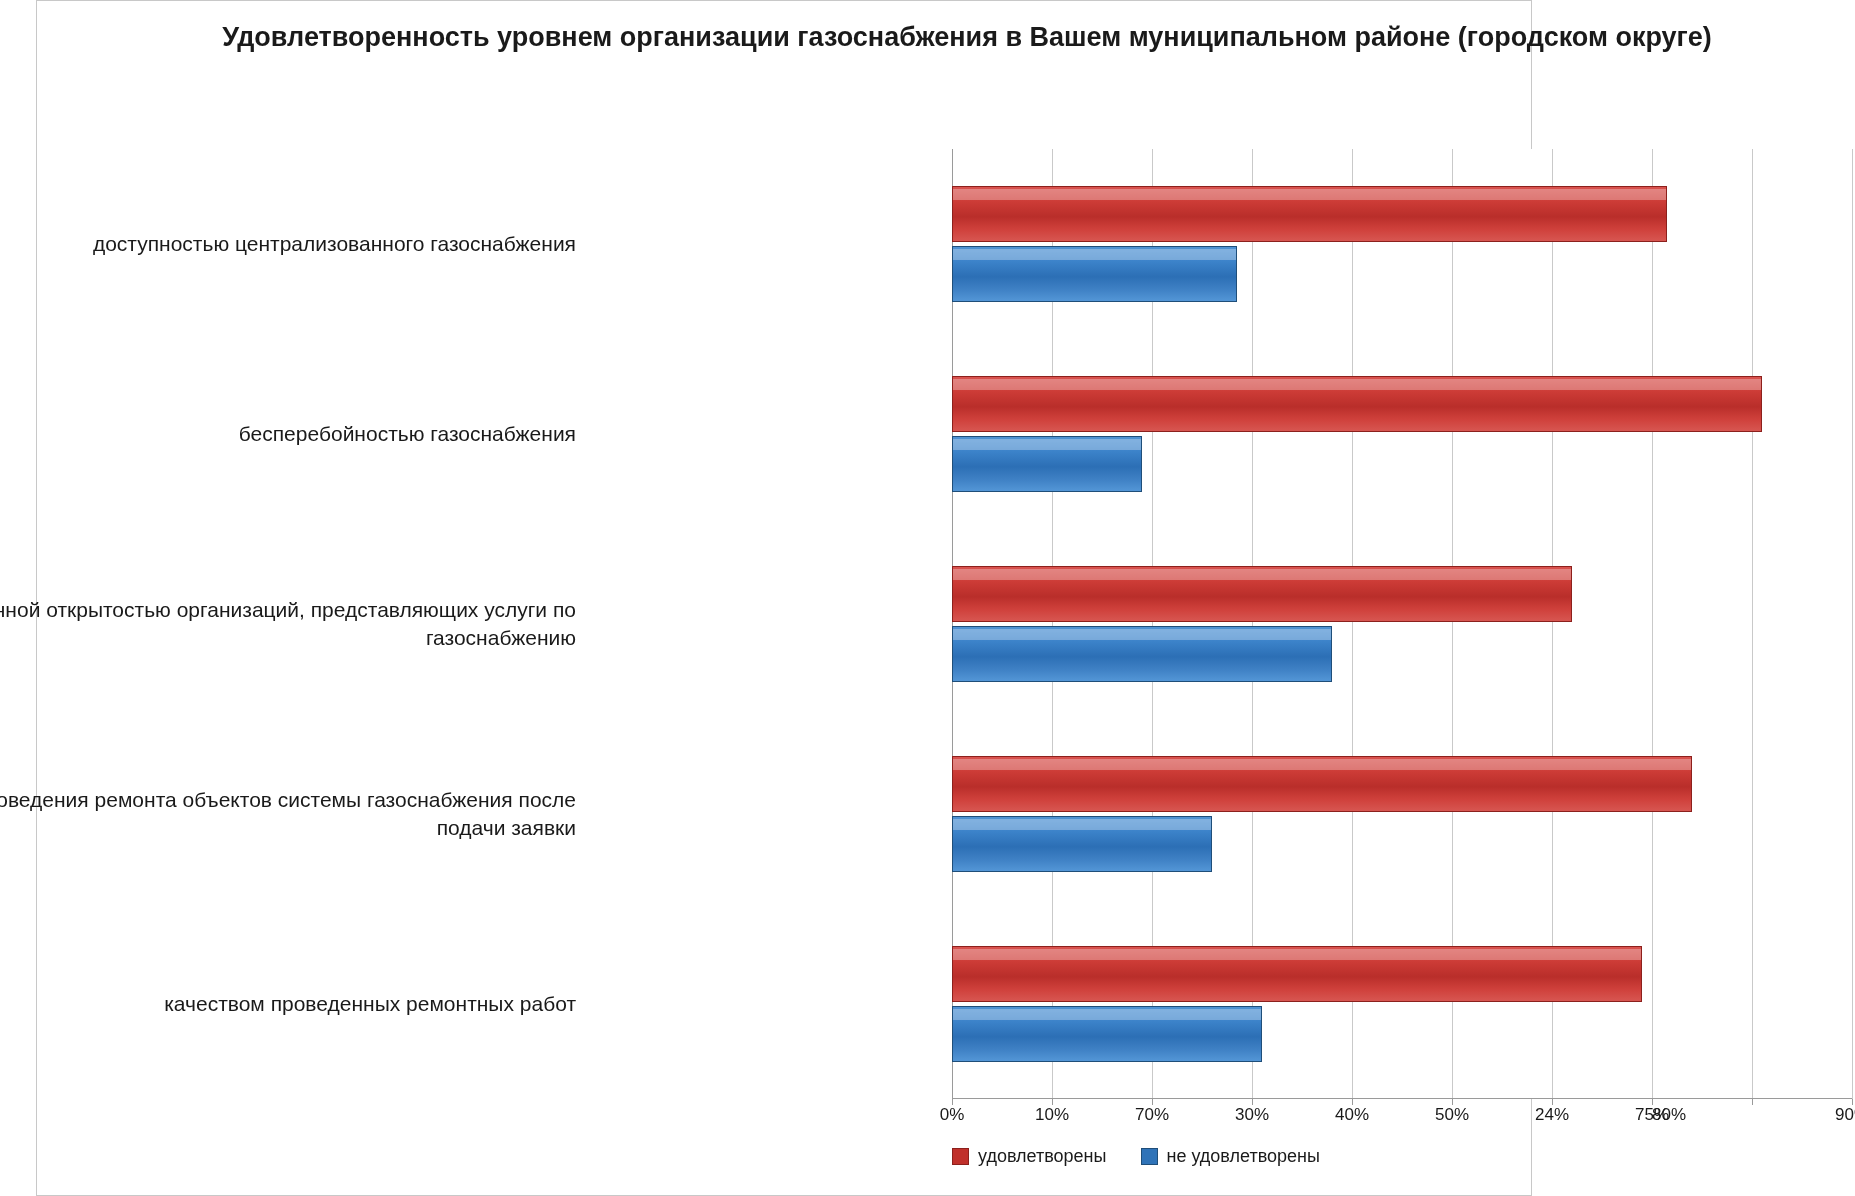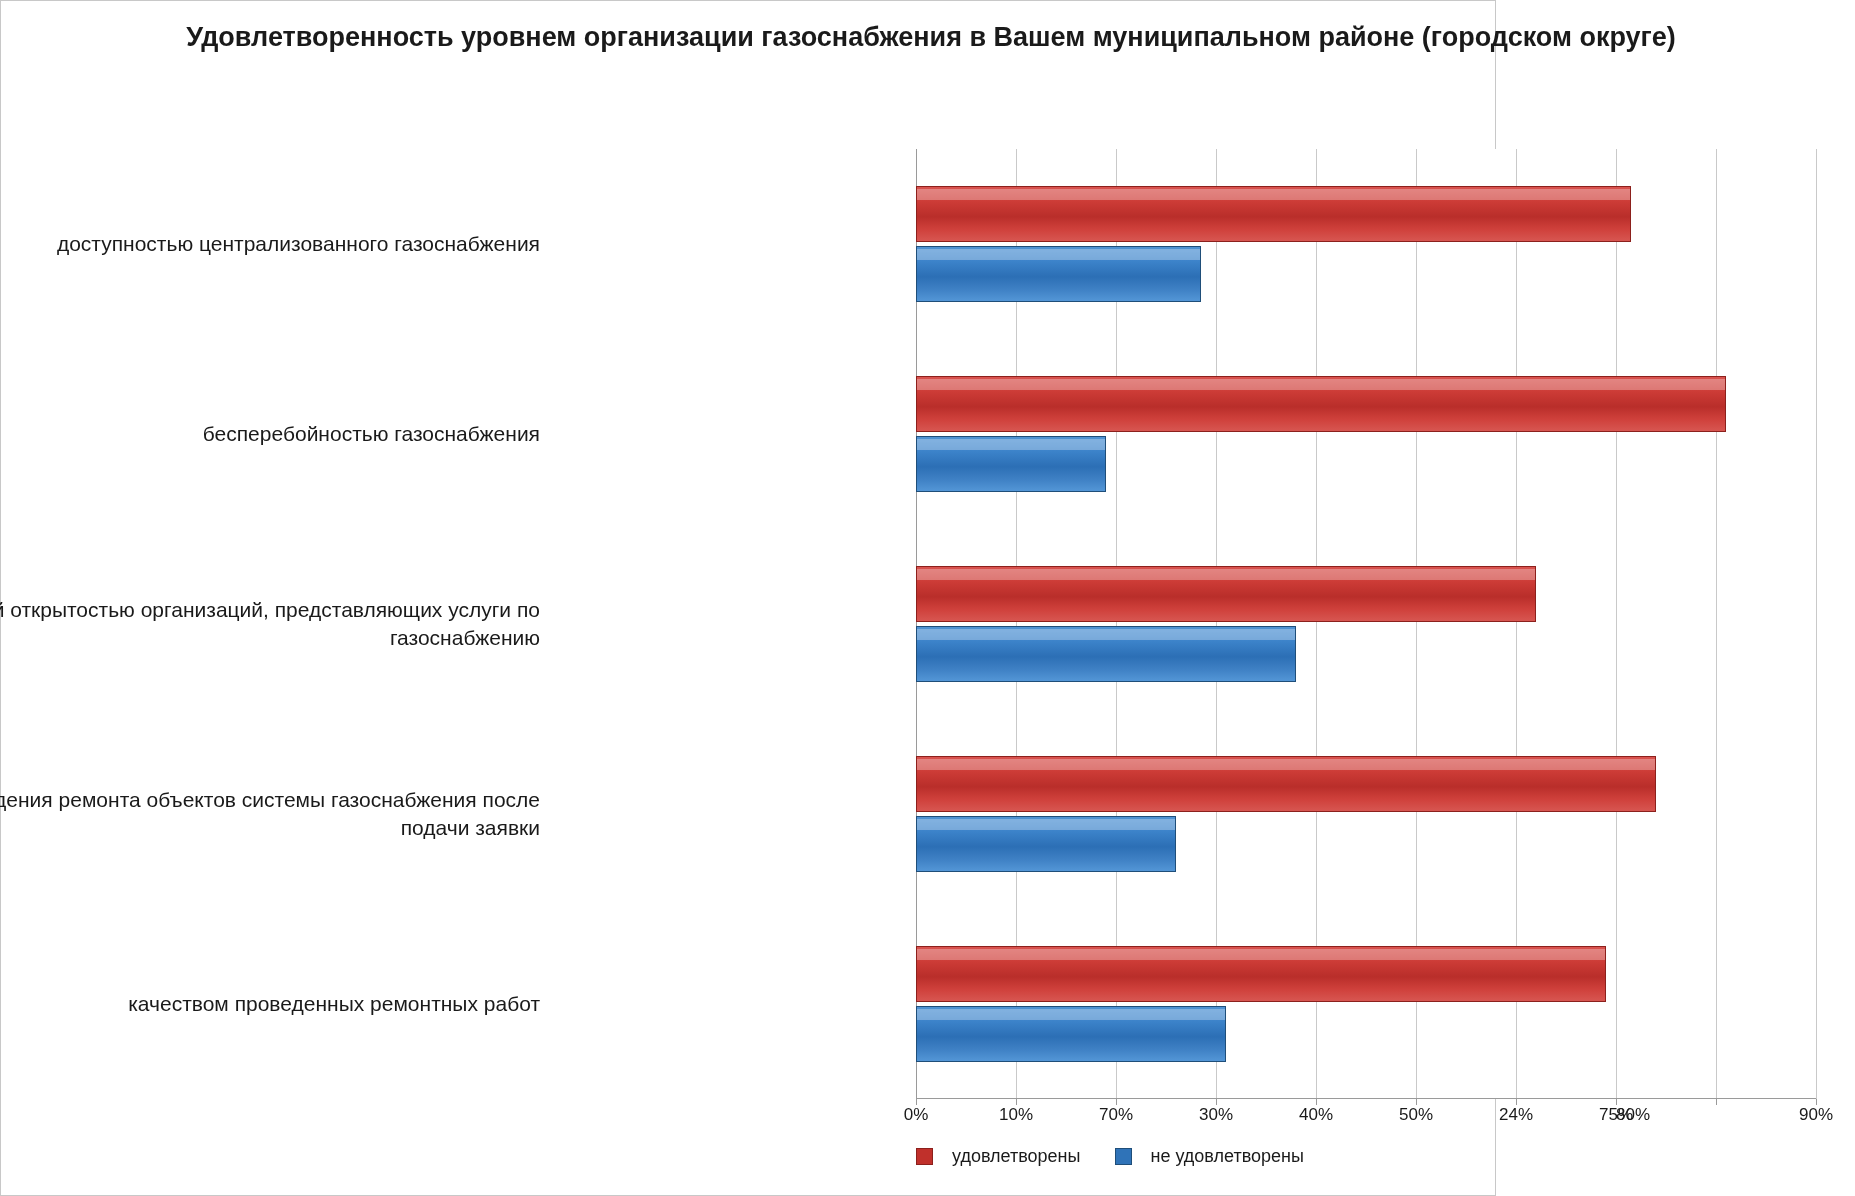--- a/index.html
+++ b/index.html
@@ -14,20 +14,21 @@
     color: #000000;
     overflow: hidden;
   }
   .chart-frame {
     position: relative;
     box-sizing: border-box;
     width: 1496px;
     height: 1196px;
     border: 1px solid #c8c8c8;
     background: #ffffff;
+    margin-left: 36px;
   }
   .chart-title {
     position: absolute;
     left: 150px;
     top: 18px;
     width: 1560px;
     text-align: center;
     font-size: 27px;
     font-weight: bold;
     line-height: 1.35;
@@ -130,21 +131,21 @@
     top: 1145px;
     display: flex;
     align-items: center;
     gap: 34px;
     font-size: 18px;
     color: #1a1a1a;
   }
   .legend-item {
     display: flex;
     align-items: center;
-    gap: 19px;
+    gap: 9px;
     white-space: nowrap;
   }
   .legend-swatch {
     width: 15px;
     height: 15px;
     border: 1px solid #555;
   }
   .legend-swatch.red { background: #c0302b; border-color: #8c201c; }
   .legend-swatch.blue { background: #2f73b8; border-color: #1f4e79; }
 </style>

